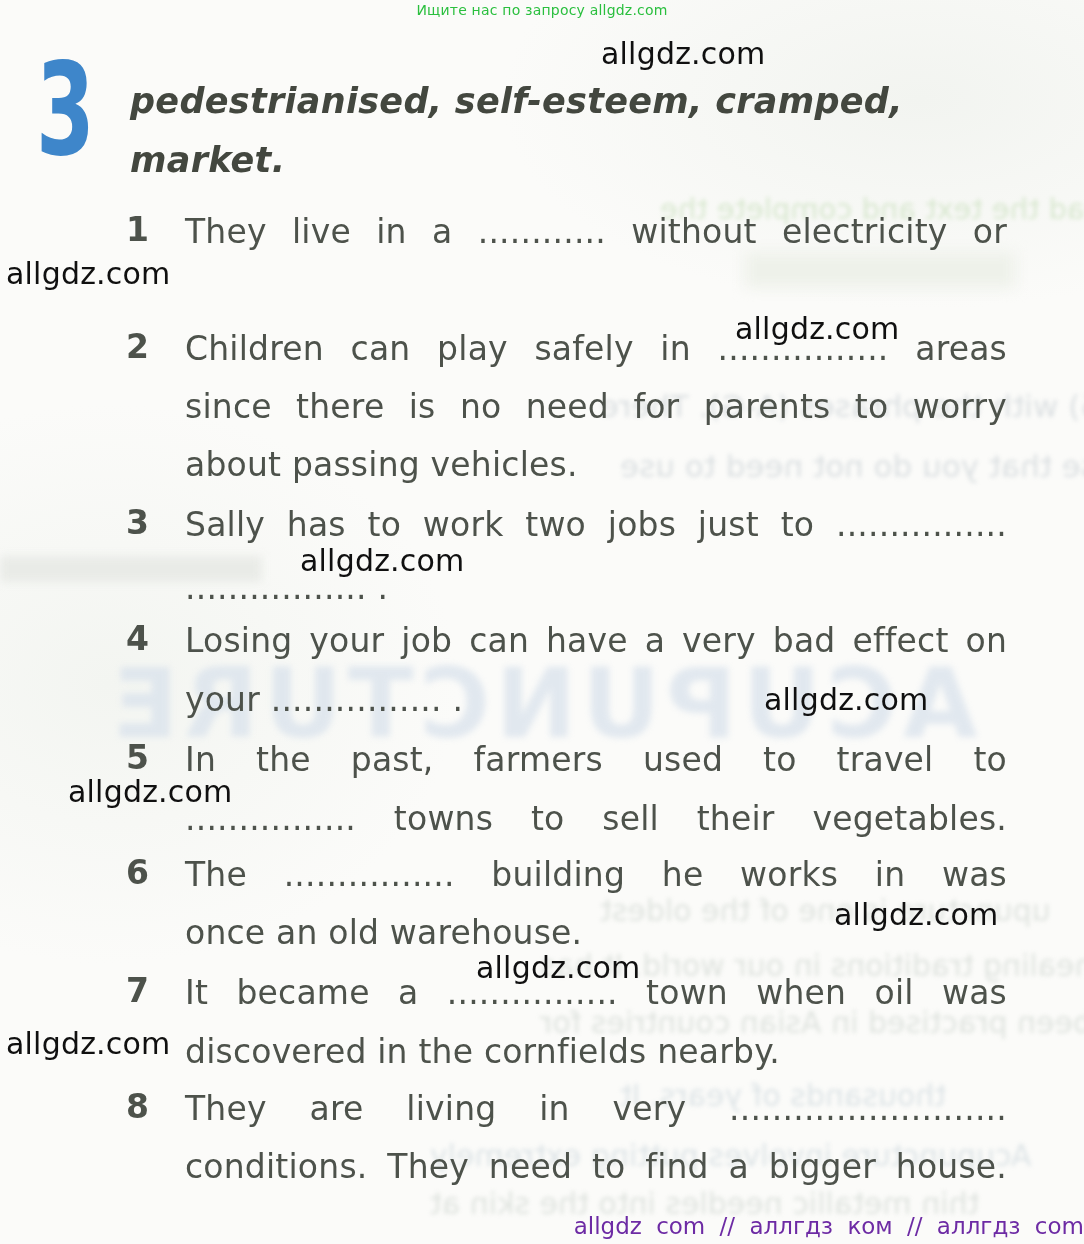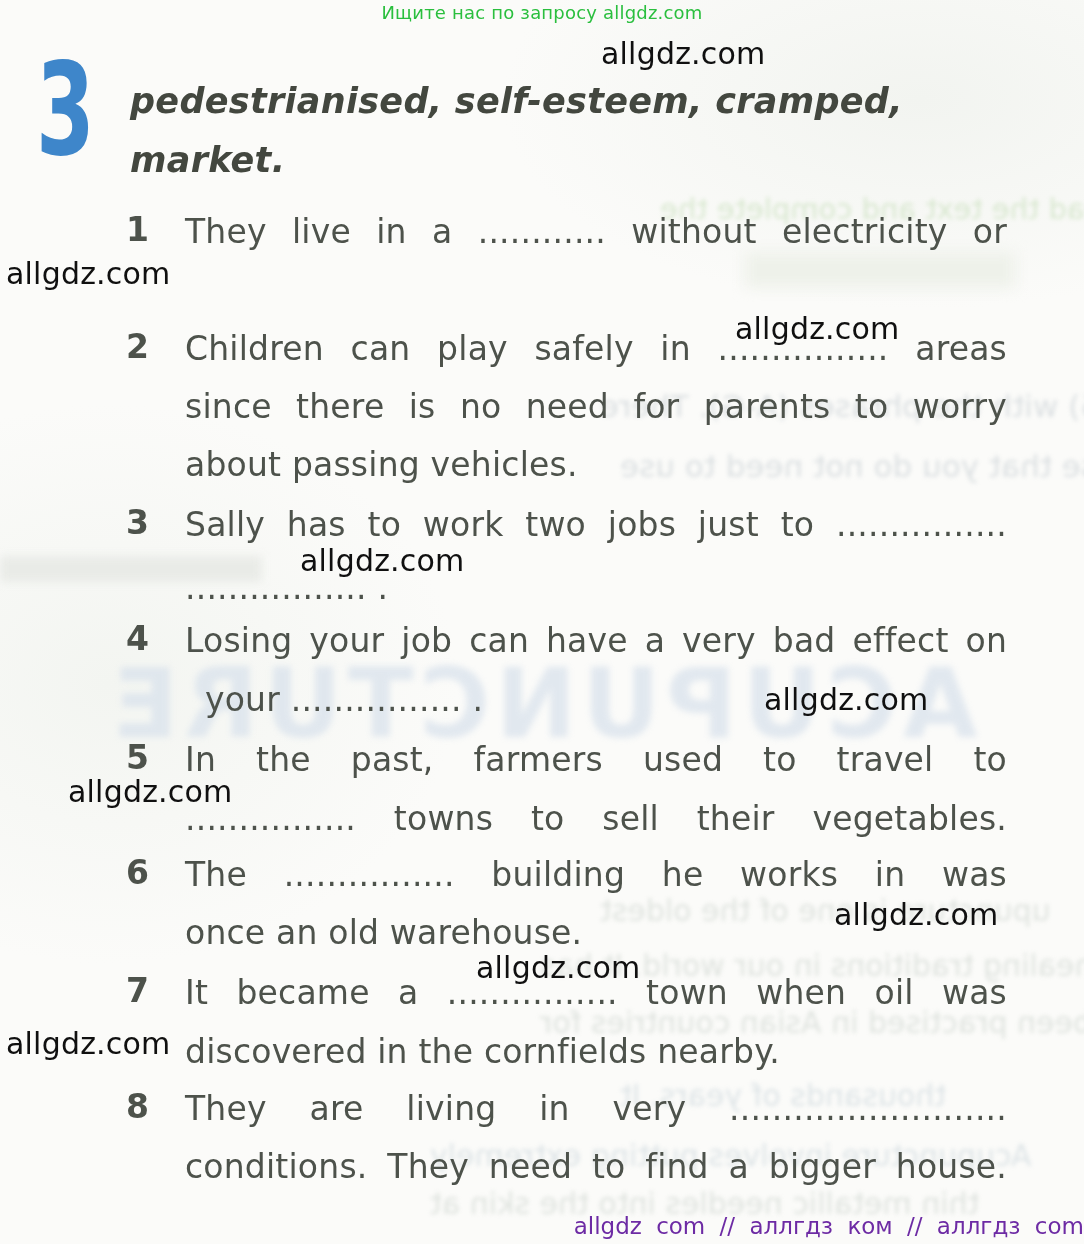--- a/index.html
+++ b/index.html
@@ -17,21 +17,21 @@
       radial-gradient(ellipse 600px 300px at 85% 8%, #f2f4f0 0%, rgba(242,244,240,0) 70%),
       radial-gradient(ellipse 500px 400px at 10% 55%, #f3f5f1 0%, rgba(243,245,241,0) 70%),
       #fbfbf9;
     overflow: hidden;
   }
 
   
   .top-banner {
     position: absolute; top: 2px; left: 0; width: 100%;
     text-align: center;
-    font-size: 18px; font-weight: 500;
+    font-size: 14px; font-weight: 500;
     color: #2abf3e;
     letter-spacing: 0.2px;
   }
   .bottom-banner {
     position: absolute; top: 1213px; left: 0; width: 100%;
     text-align: right;
     font-size: 23px; font-weight: 500;
     color: #6d2ba4;
     word-spacing: 7px;
   }
@@ -125,21 +125,21 @@
     white-space: nowrap;
   }
   .tline.just {
     white-space: normal;
     text-align: justify;
     text-align-last: justify;
   }
   .n1 { top: 210px; } .l1a { top: 210px; } .l1b { top: 268px; }
   .n2 { top: 327px; } .l2a { top: 327px; } .l2b { top: 385px; } .l2c { top: 443px; }
   .n3 { top: 503px; } .l3a { top: 503px; } .l3b { top: 566px; }
-  .n4 { top: 619px; } .l4a { top: 619px; } .l4b { top: 678px; margin-left: 20px; }
+  .n4 { top: 619px; } .l4a { top: 619px; } .l4b { top: 678px; }
   .n5 { top: 738px; } .l5a { top: 738px; } .l5b { top: 797px; }
   .n6 { top: 853px; } .l6a { top: 853px; } .l6b { top: 911px; }
   .n7 { top: 971px; } .l7a { top: 971px; } .l7b { top: 1030px; }
   .n8 { top: 1087px; } .l8a { top: 1087px; } .l8b { top: 1145px; }
 </style>
 </head>
 <body>
 
 <div class="page">
 

